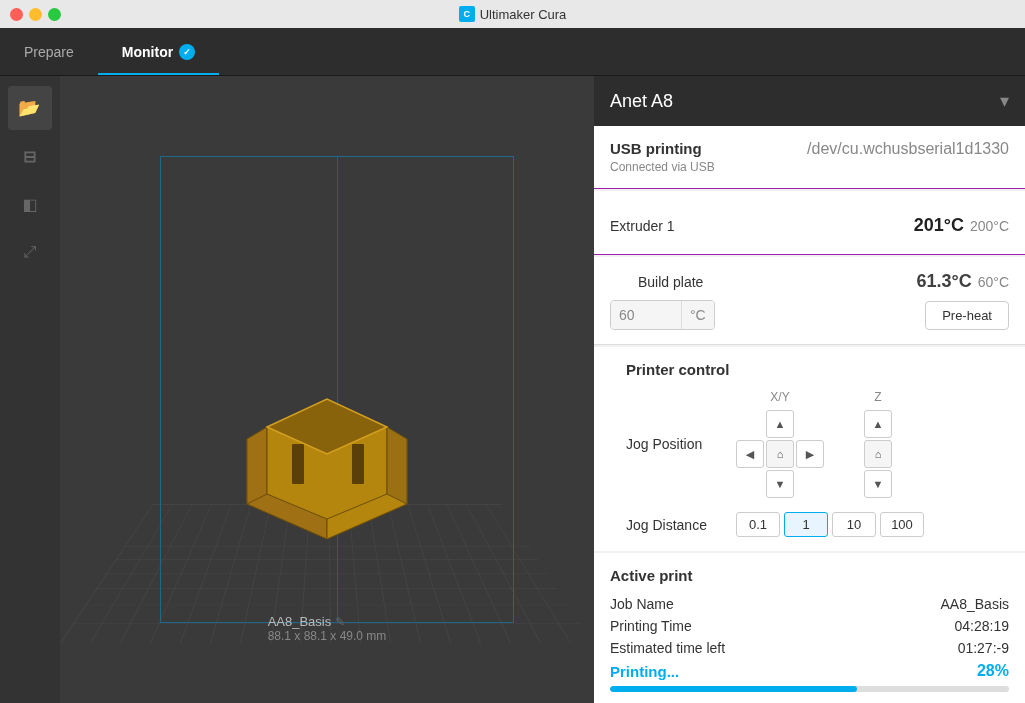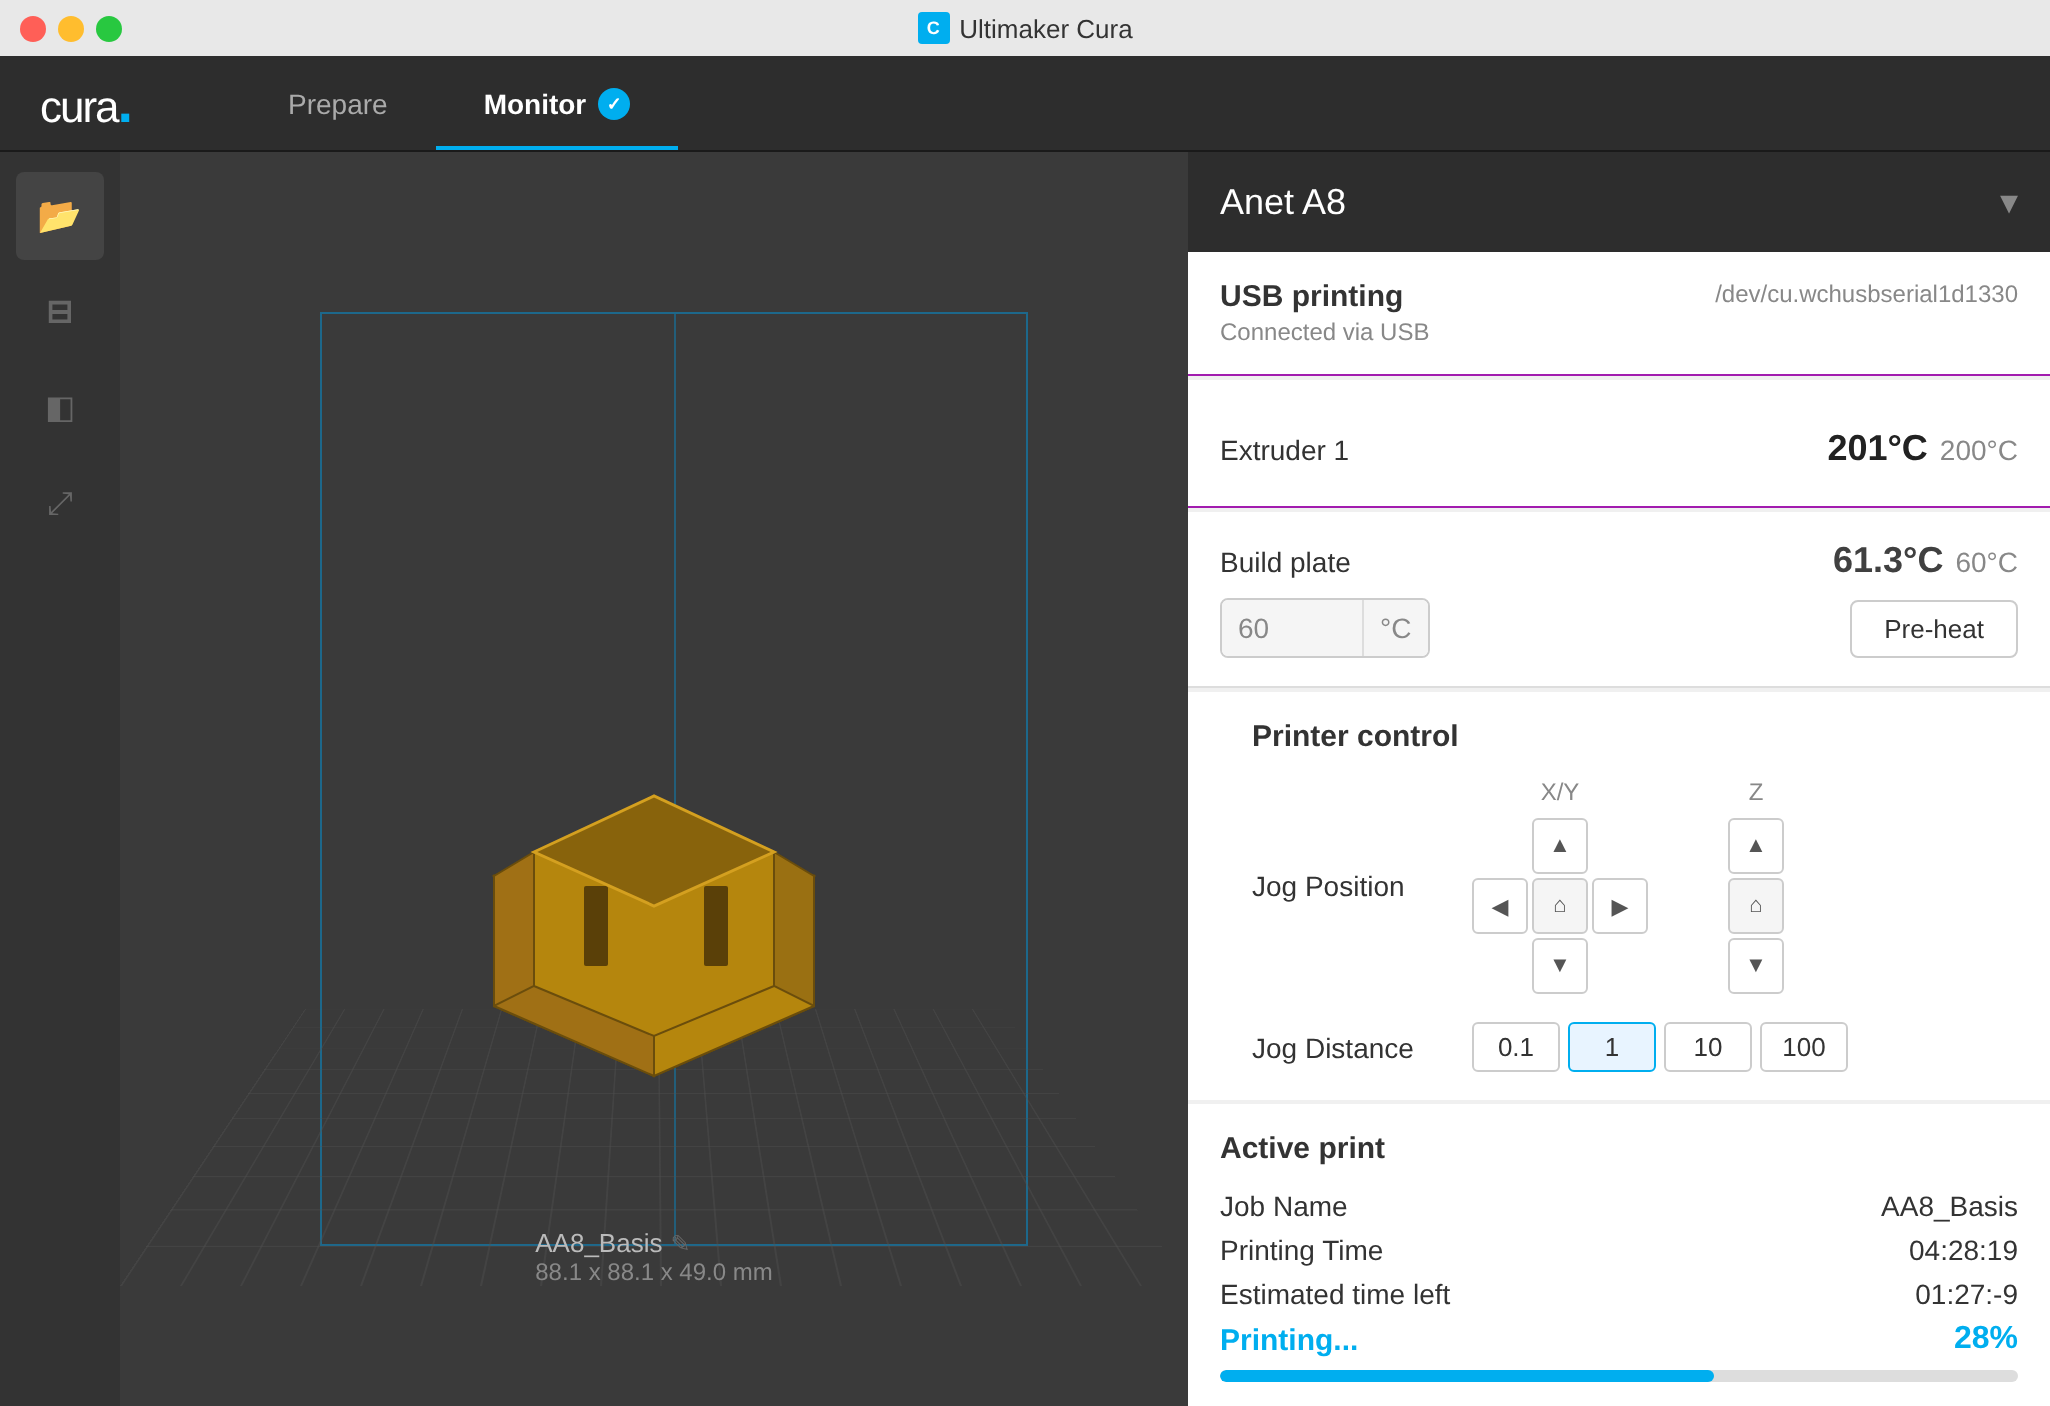--- a/index.html
+++ b/index.html
@@ -263,21 +263,21 @@
       justify-content: space-between;
       align-items: flex-start;
       margin-bottom: 2px;
     }
     .usb-title {
       font-size: 15px;
       font-weight: 600;
       color: #333;
     }
     .usb-path {
-      font-size: 12px;
+      font-size: 16px;
       color: #888;
     }
     .usb-subtitle {
       font-size: 12px;
       color: #888;
     }
 
     
     .temp-row {
       display: flex;
@@ -312,20 +312,21 @@
       margin-top: 2px;
     }
     .build-plate-header {
       display: flex;
       justify-content: space-between;
       align-items: center;
     }
     .build-plate-label {
       font-size: 14px;
       color: #333;
+      margin-left: 28px;
     }
     .build-plate-temps {
       display: flex;
       align-items: baseline;
       gap: 6px;
     }
     .bp-current {
       font-size: 18px;
       font-weight: 700;
       color: #404040;
@@ -535,25 +536,20 @@
   </div>
   <div class="titlebar-title">
     <div class="cura-icon-small">C</div>
     <span>Ultimaker Cura</span>
   </div>
 </div>
 
 <div class="app-container">
 
   <div class="top-nav">
-    <div class="nav-logo">
-      <span class="logo-text">
-        <span>cura</span><span class="logo-dot">.</span>
-      </span>
-    </div>
     <div class="nav-tabs">
       <div class="nav-tab">
         <span>Prepare</span>
       </div>
       <div class="nav-tab active">
         <span>Monitor</span>
         <span class="check-icon">✓</span>
       </div>
     </div>
   </div>

